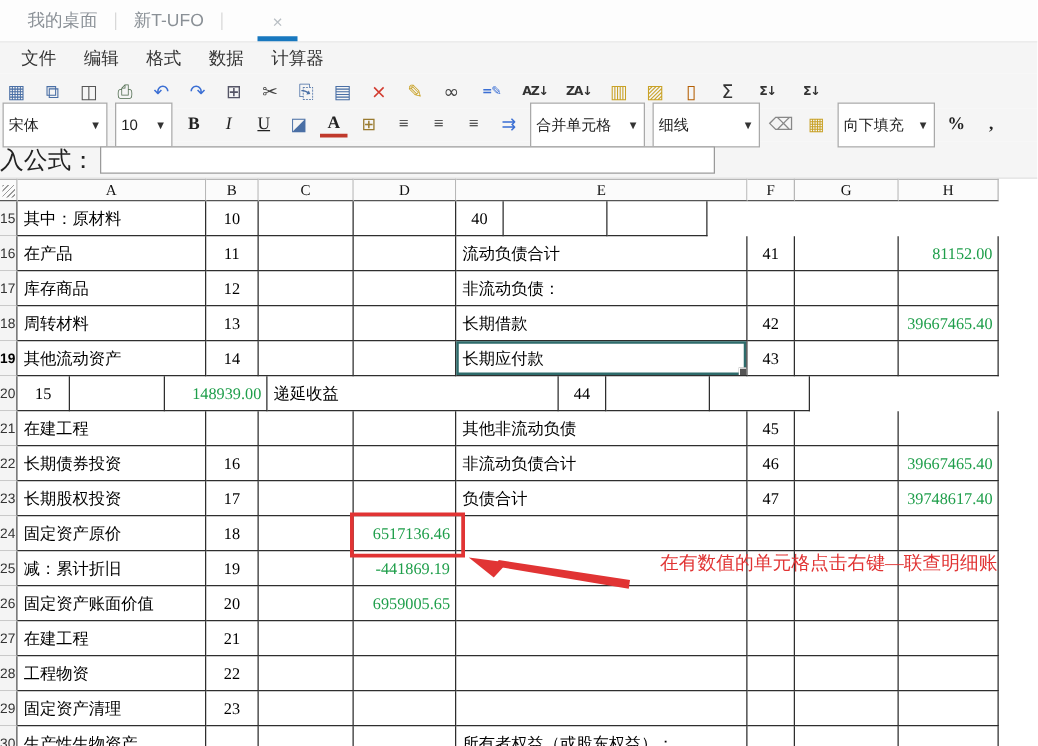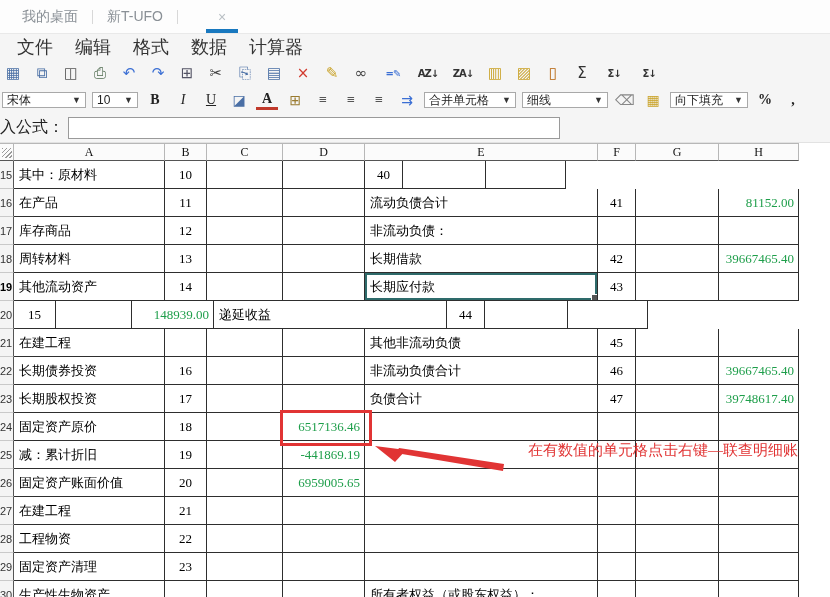--- a/index.html
+++ b/index.html
@@ -10,40 +10,40 @@
   .tabbar { height:33px; background:#fdfdfd; display:flex; align-items:center; padding-left:8px; }
   .tab { position:relative; height:33px; display:flex; align-items:center; gap:8px;
          padding:0 14px; font-size:14px; color:#8a9096; cursor:pointer; }
   .tab-sep { width:1px; height:14px; background:#d8d8d8; }
   .tab.active { color:#1b7fc4; font-weight:bold; }
   .tab.active .underline { position:absolute; left:2px; right:2px; bottom:0; height:4px; background:#1878bf; }
   .tab-close { color:#b9bfc4; font-size:14px; font-weight:normal; cursor:pointer; }
 
   
   .menubar { height:26px; background:#f5f5f5; border-top:1px solid #e9e9e9; display:flex; align-items:center; padding-left:6px; }
-  .menu-item { font-size:18px; color:#333; padding:0 11px; cursor:pointer; }
+  .menu-item { font-size:14px; color:#333; padding:0 11px; cursor:pointer; }
 
   
   .toolbar1 { height:28px; background:#f5f5f5; display:flex; align-items:center; padding-left:4px; gap:11px; }
   .tb-icon { width:18px; height:20px; display:flex; align-items:center; justify-content:center;
              font-size:15px; cursor:pointer; font-family:"DejaVu Sans", sans-serif; }
   .tb-icon.wide { font-size:10px; font-weight:bold; letter-spacing:-1px; width:24px; }
 
   .toolbar2 { height:26px; background:#f5f5f5; display:flex; align-items:center; padding-left:2px; gap:6px; }
-  .combo { background:#fff; border:1px solid #a9a9a9; height:16px; display:flex; align-items:center;
+  .combo { background:#fff; border:1px solid #a9a9a9; height:36px; display:flex; align-items:center;
            justify-content:space-between; font-size:12px; color:#222; padding:0 4px; cursor:pointer; }
   .combo .caret { font-size:9px; color:#333; margin-left:4px; }
   .fmt-btn { width:22px; height:20px; display:flex; align-items:center; justify-content:center;
              font-family:"Liberation Serif", serif; font-size:14px; color:#222; cursor:pointer; }
   .fmt-btn.b { font-weight:bold; } .fmt-btn.i { font-style:italic; } .fmt-btn.u { text-decoration:underline; }
   .acolor { border-bottom:3px solid #c0392b; line-height:12px; }
 
   
   .formula-row { height:30px; background:#f5f5f5; display:flex; align-items:center; border-bottom:1px solid #e2e2e2; }
-  .formula-label { font-size:16px; color:#222; margin:0 4px 0 0; white-space:nowrap; }
+  .formula-label { font-size:19px; color:#222; margin:0 4px 0 0; white-space:nowrap; }
   .formula-input { width:492px; height:22px; border:1px solid #9a9a9a; background:#fff; font-size:12px; padding:0 4px; }
 
   
   .grid { position:absolute; left:0; top:143px; background:#fff; font-family:"Liberation Serif", serif; }
   .g-row { display:flex; height:28px; }
   .g-row.g-head { height:18px; }
   .g-cell { border-right:1px solid #2e2e2e; border-bottom:1px solid #2e2e2e;
             font-size:13px; color:#000; display:flex; align-items:center; overflow:hidden; white-space:nowrap; }
   .g-head .g-cell { background:#fbfbfb; border-right:1px solid #b7b7b7; border-bottom:1px solid #555;
                     border-top:1px solid #b7b7b7; justify-content:center; font-size:12px; color:#111; }

